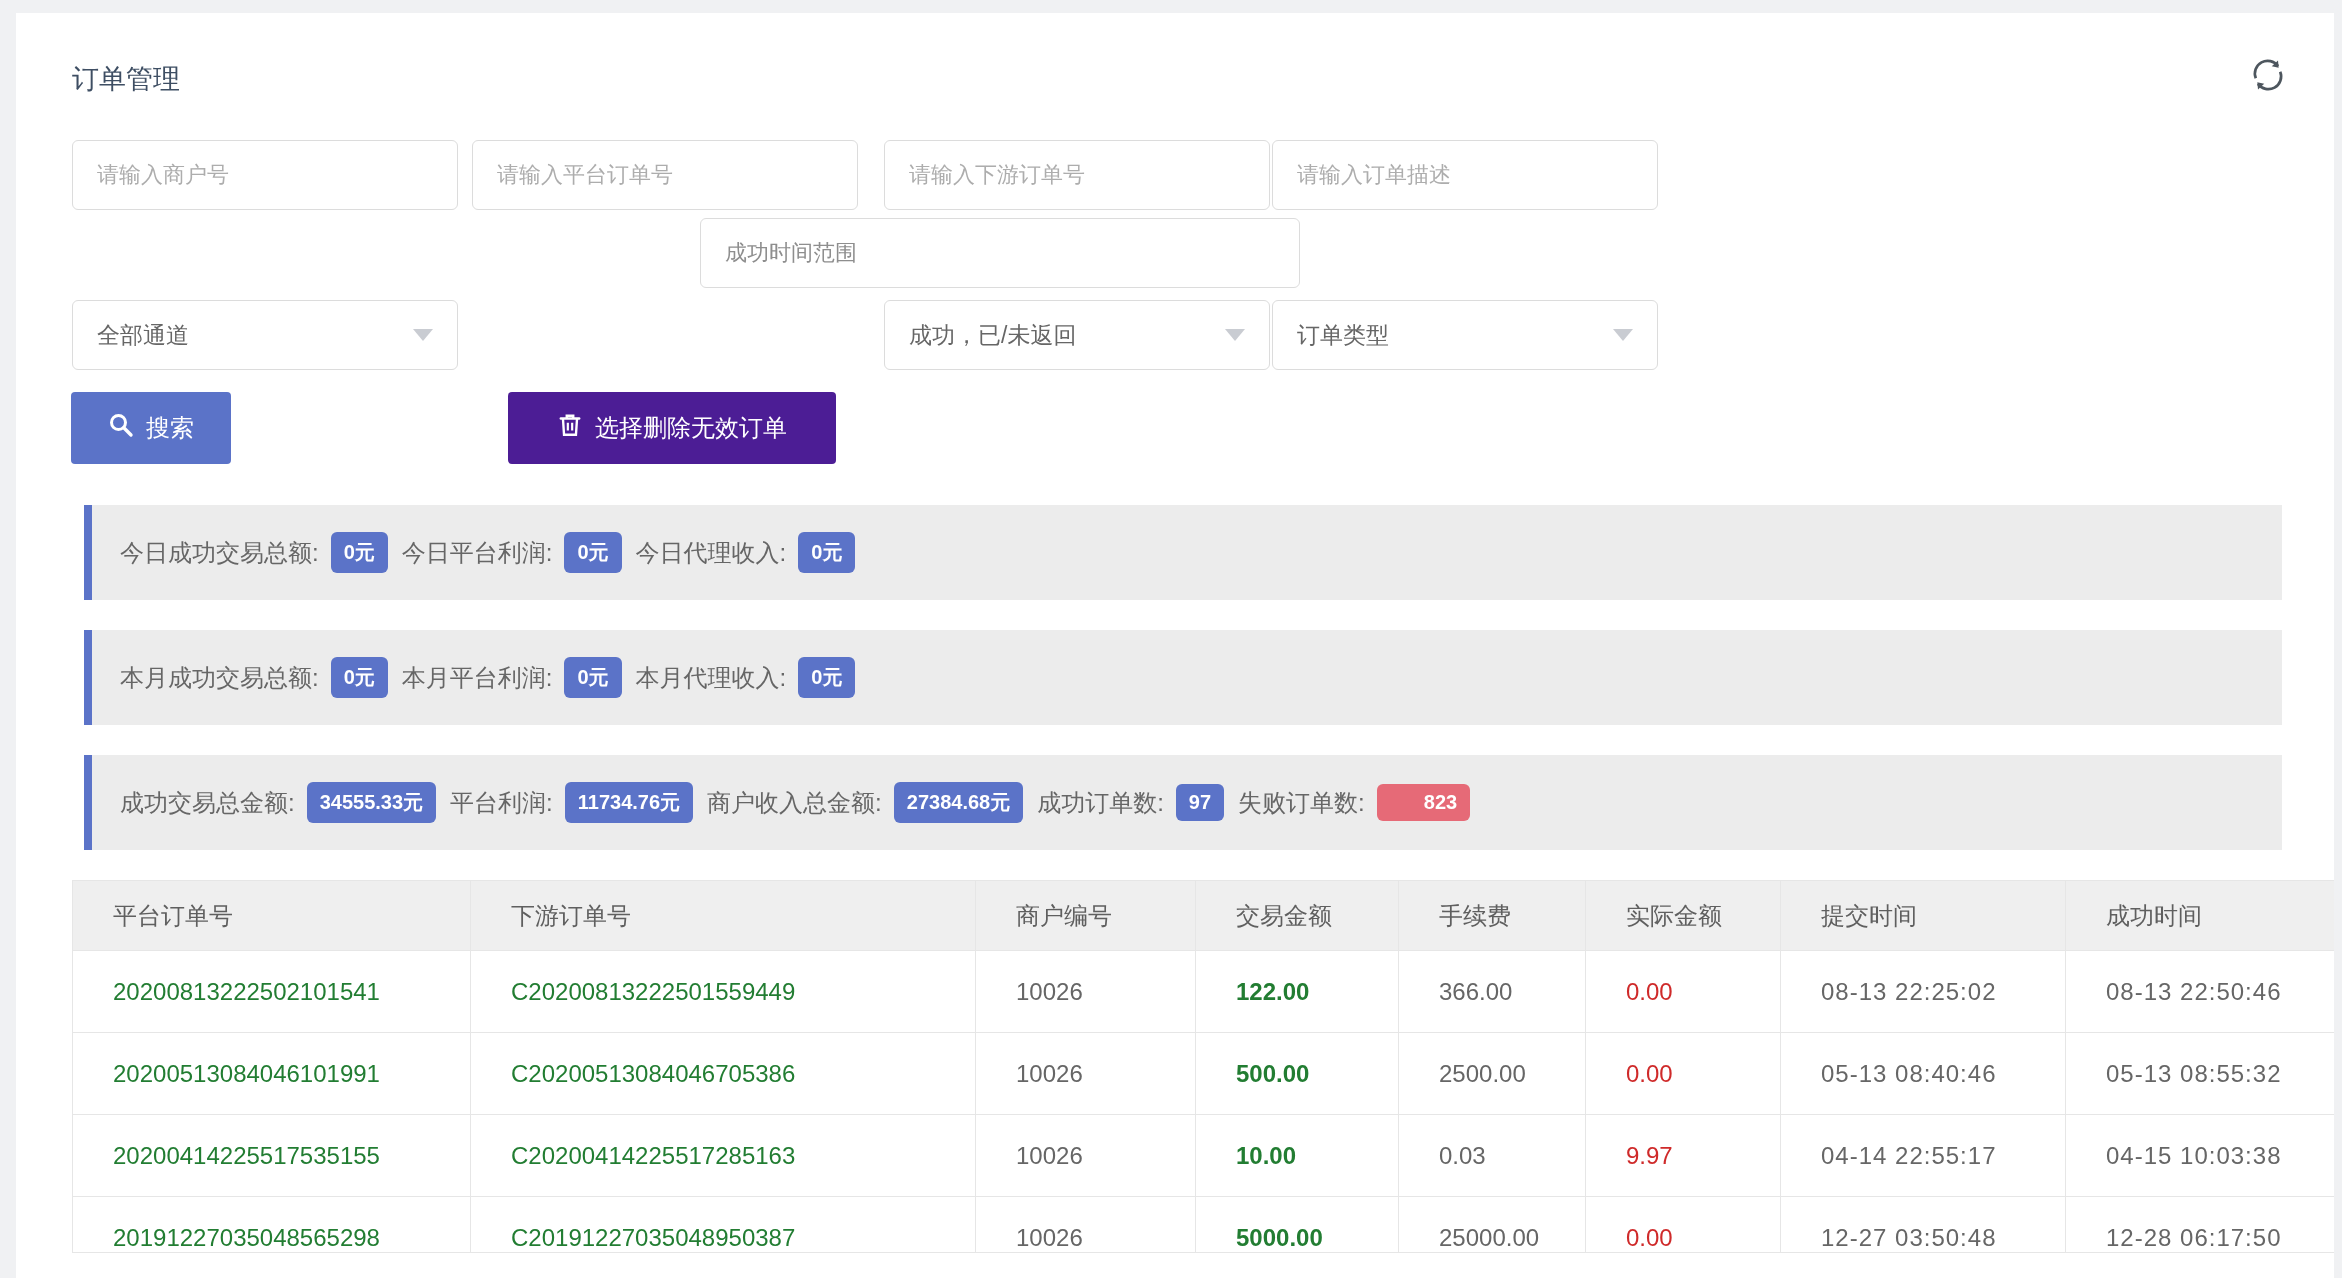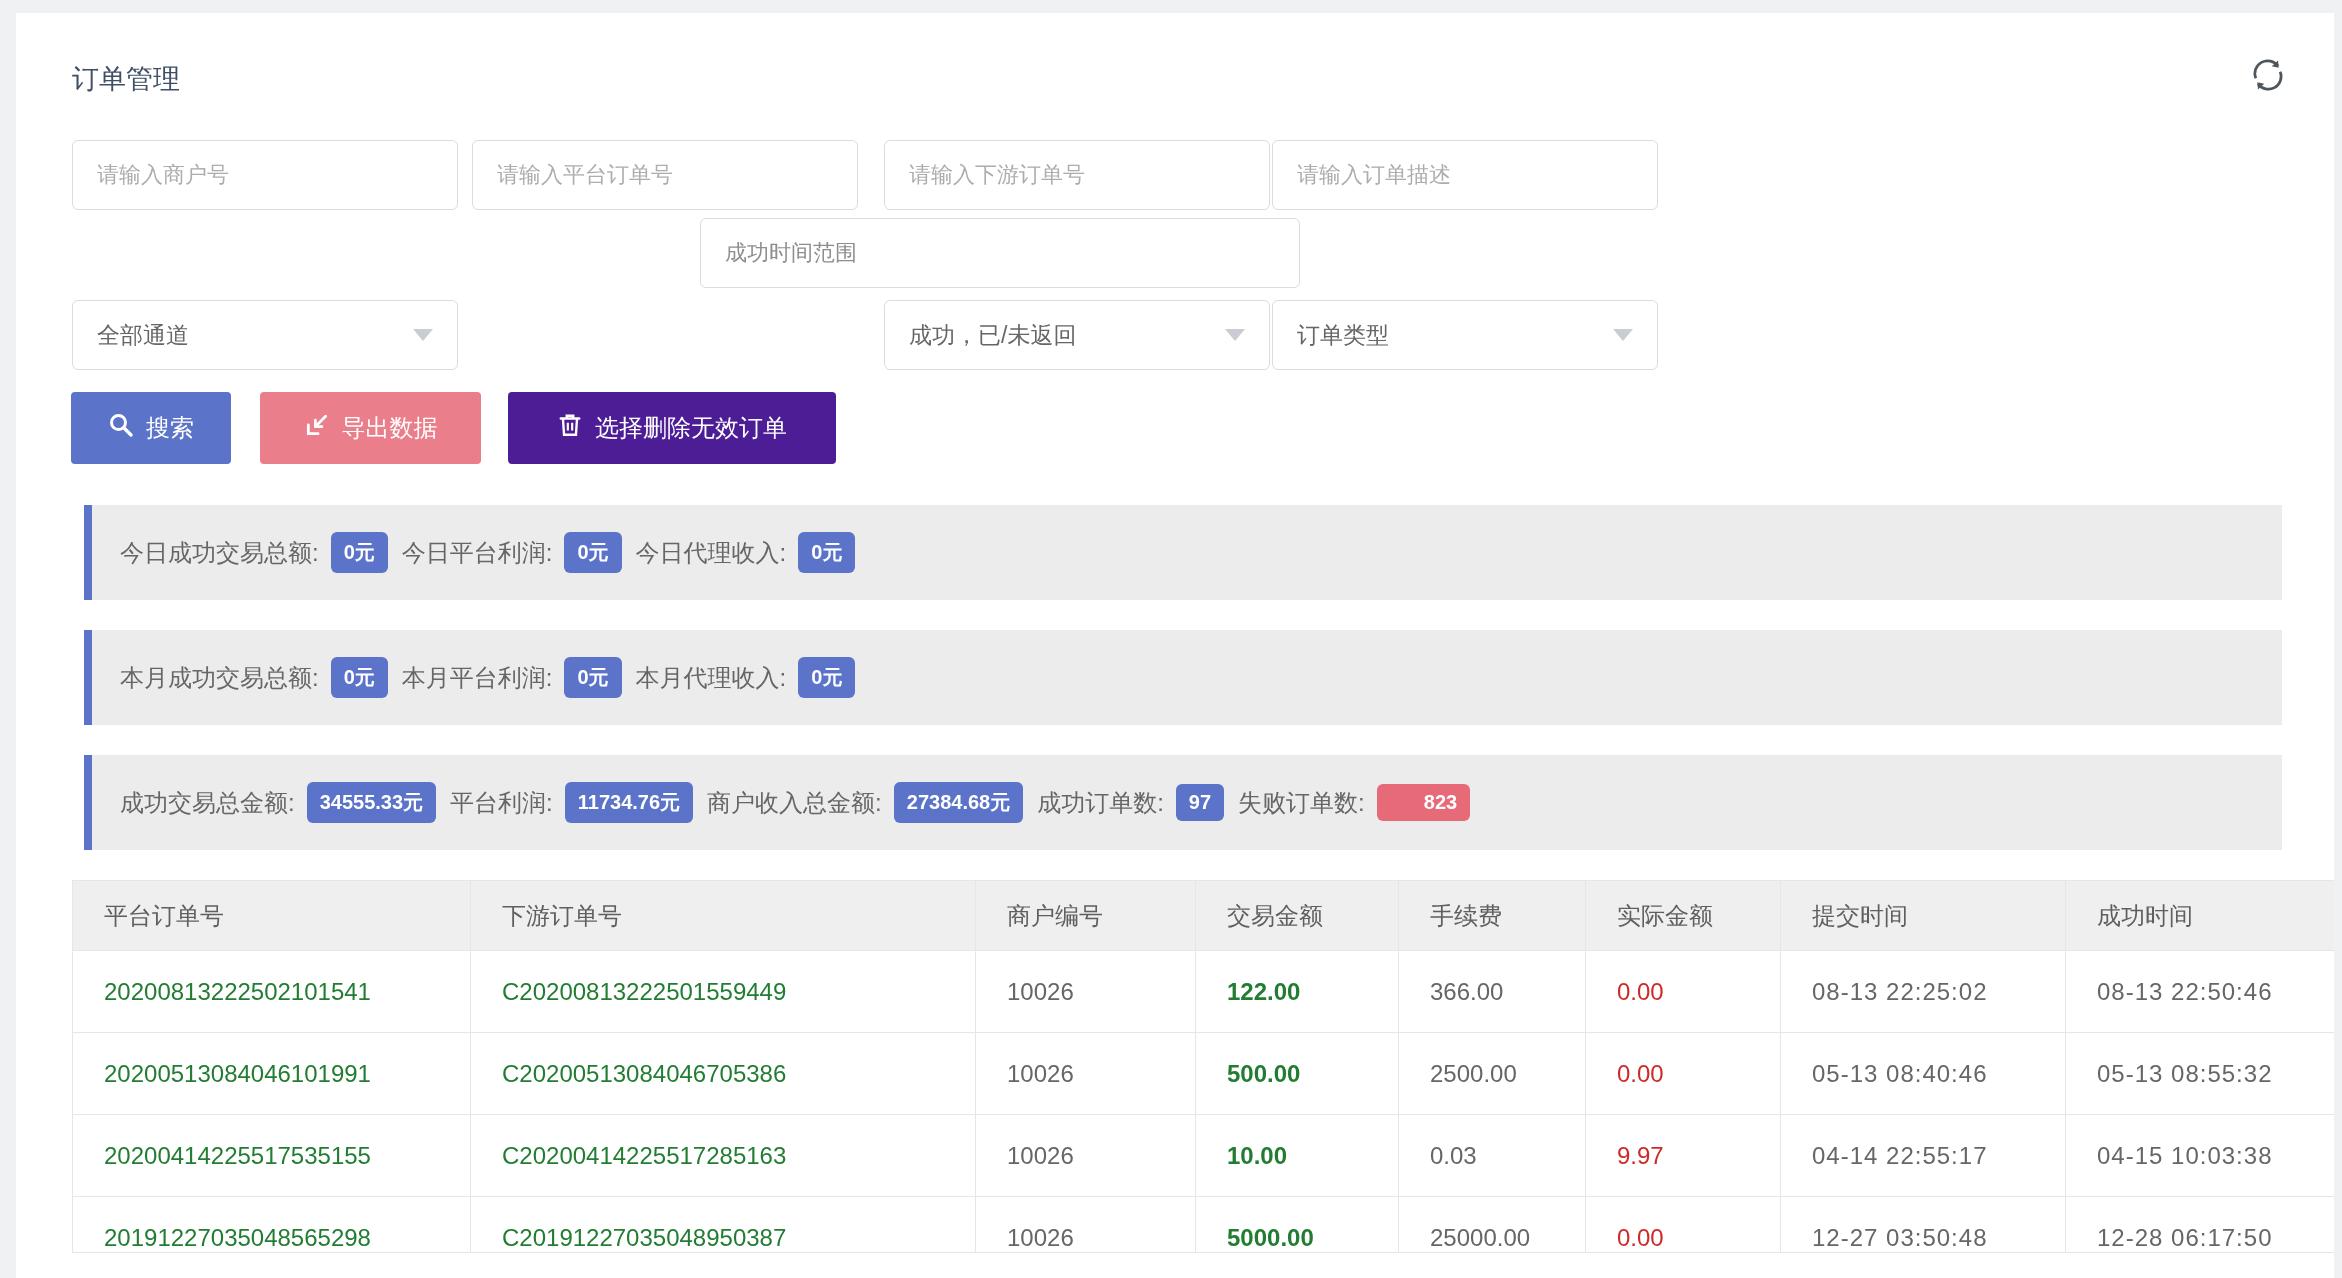--- a/index.html
+++ b/index.html
@@ -37,21 +37,21 @@
   .stat-item { display:flex; align-items:center; }
   .stat-label { font-size:24px; color:#666; }
   .badge { display:inline-block; margin:0 14px 0 12px; padding:7px 13px; border-radius:6px;
            font-size:20px; font-weight:bold; color:#fff; background:#5b73c8; }
   .badge.red { background:#e66a77;padding-left:47px; }
 
   
   .table-wrap { position:absolute; left:56px; top:867px; width:2270px; height:373px;
                 overflow:hidden; border-bottom:1px solid #e6e6e6; }
   table { border-collapse:collapse; table-layout:fixed; width:2353px; }
-  th, td { border:1px solid #e6e6e6; text-align:left; padding-left:31px; font-weight:normal; }
+  th, td { border:1px solid #e6e6e6; text-align:left; padding-left:40px; font-weight:normal; }
   th { background:#efefef; color:#5f5f5f; font-size:24px; height:70px; }
   td { height:82px; font-size:24px; color:#666; background:#fff; }
   td.green { color:#227d32; }
   td.amount { color:#227d32; font-weight:bold; }
   td.red { color:#cf2a2a; }
   td.time { letter-spacing:1px; }
 </style>
 </head>
 <body>
 
@@ -93,30 +93,20 @@
   <button class="btn" style="left:55px; width:160px; background:#5b73c8">
     <span>
       <svg width="26" height="26" viewBox="0 0 26 26" fill="none">
         <circle cx="10.5" cy="10.5" r="7" stroke="#ffffff" stroke-width="3"></circle>
         <line x1="15.8" y1="15.8" x2="23" y2="23" stroke="#ffffff" stroke-width="3.4" stroke-linecap="round"></line>
       </svg>
     </span>
     <span>搜索</span>
   </button>
 
-  <button class="btn" style="left:244px; width:221px; background:#ea7e8a">
-    <span>
-      <svg width="26" height="26" viewBox="0 0 24 24" fill="none">
-        <path d="M20 4 L10.5 13.5" stroke="#ffffff" stroke-width="2.6" stroke-linecap="round"></path>
-        <path d="M10.5 7.5 L10.5 13.5 L16.5 13.5" stroke="#ffffff" stroke-width="2.6" stroke-linecap="round" stroke-linejoin="round"></path>
-        <path d="M4 12 V20 H13" stroke="#ffffff" stroke-width="2.6" stroke-linecap="round"></path>
-      </svg>
-    </span>
-    <span>导出数据</span>
-  </button>
 
   <button class="btn" style="left:492px; width:328px; background:#4c1d95">
     <span>
       <svg width="26" height="26" viewBox="0 0 24 24" fill="none">
         <path d="M3.5 6 H20.5" stroke="#ffffff" stroke-width="2.2" stroke-linecap="round"></path>
         <path d="M9 6 V3.5 H15 V6" stroke="#ffffff" stroke-width="2.2"></path>
         <path d="M5.5 6 L6.5 21 H17.5 L18.5 6" stroke="#ffffff" stroke-width="2.2"></path>
         <path d="M10 10 V17 M14 10 V17" stroke="#ffffff" stroke-width="2"></path>
       </svg>
     </span>

